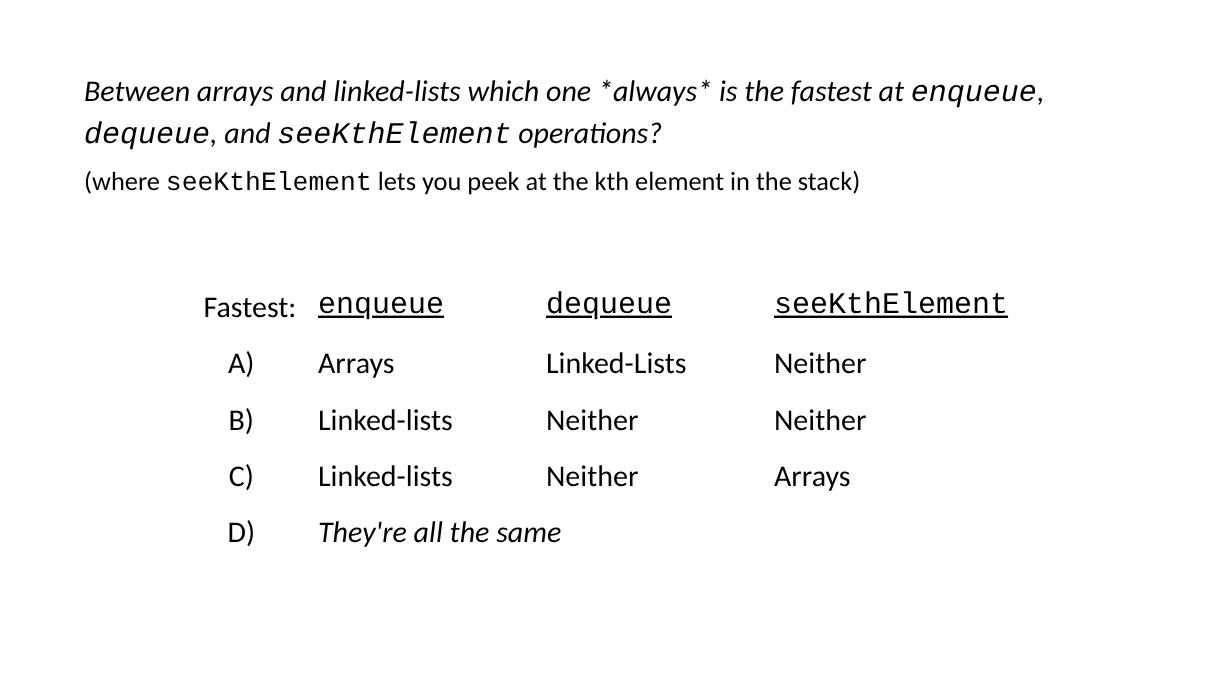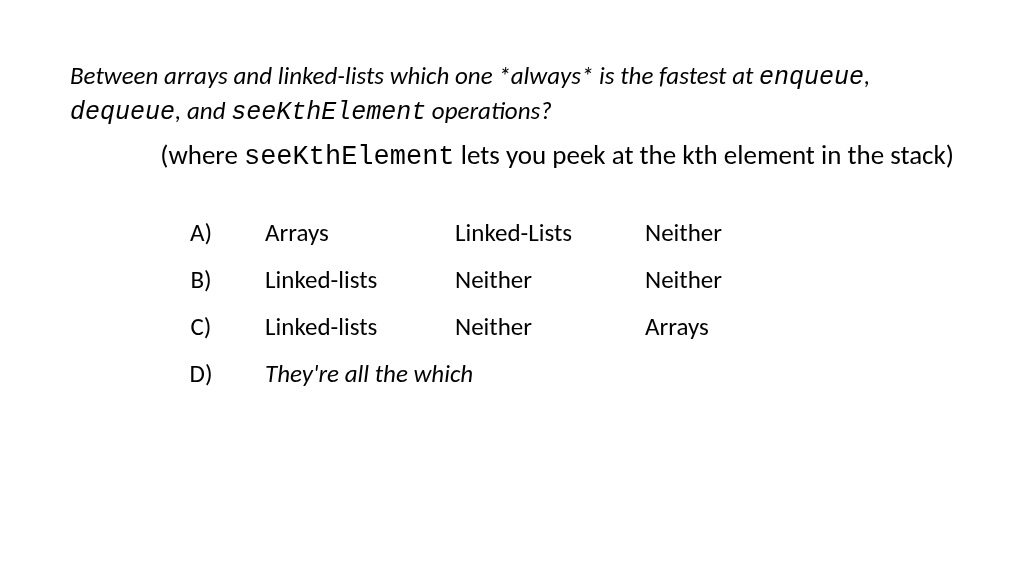--- a/index.html
+++ b/index.html
@@ -18,24 +18,23 @@
     .question {
       font-size: 25px;
       line-height: 1.3;
       margin-bottom: 8px;
       font-style: italic;
     }
     .mono {
       font-family: 'Courier New', monospace;
     }
     .subtext {
-      font-size: 27px;
+      font-size: 22px;
       line-height: 1.3;
-      margin-bottom: 34px;
-      text-align: right;
+      margin-bottom: 64px;
     }
     .table-wrap {
       padding-left: 85px;
     }
     table {
       border-collapse: collapse;
     }
     th, td {
       text-align: left;
       vertical-align: top;
@@ -73,37 +72,43 @@
   <span>Between arrays and linked-lists which one *always* is the fastest at </span><span class="mono">enqueue</span><span>, </span><span class="mono">dequeue</span><span>, and </span><span class="mono">seeKthElement</span><span> operations?</span>
 </div>
 
 <div class="subtext">
   <span>(where </span><span class="mono">seeKthElement</span><span> lets you peek at the kth element in the stack)</span>
 </div>
 
 <div class="table-wrap">
   <table>
     <tbody>
+        <tr>
+      <th class="label-col">Fastest:</th>
+      <th class="op col-enqueue">enqueue</th>
+      <th class="op col-dequeue">dequeue</th>
+      <th class="op col-seek">seeKthElement</th>
+    </tr>
     <tr>
       <td class="label-col">A)</td>
       <td class="col-enqueue">Arrays</td>
       <td class="col-dequeue">Linked-Lists</td>
       <td class="col-seek">Neither</td>
     </tr>
     <tr>
       <td class="label-col">B)</td>
       <td class="col-enqueue">Linked-lists</td>
       <td class="col-dequeue">Neither</td>
       <td class="col-seek">Neither</td>
     </tr>
     <tr>
       <td class="label-col">C)</td>
       <td class="col-enqueue">Linked-lists</td>
       <td class="col-dequeue">Neither</td>
       <td class="col-seek">Arrays</td>
     </tr>
     <tr>
       <td class="label-col">D)</td>
-      <td colspan="3" class="italic">They're all the which</td>
+      <td colspan="3" class="italic">They're all the same</td>
     </tr>
   </tbody>
     </table>
 </div>
 
 </body></html>

